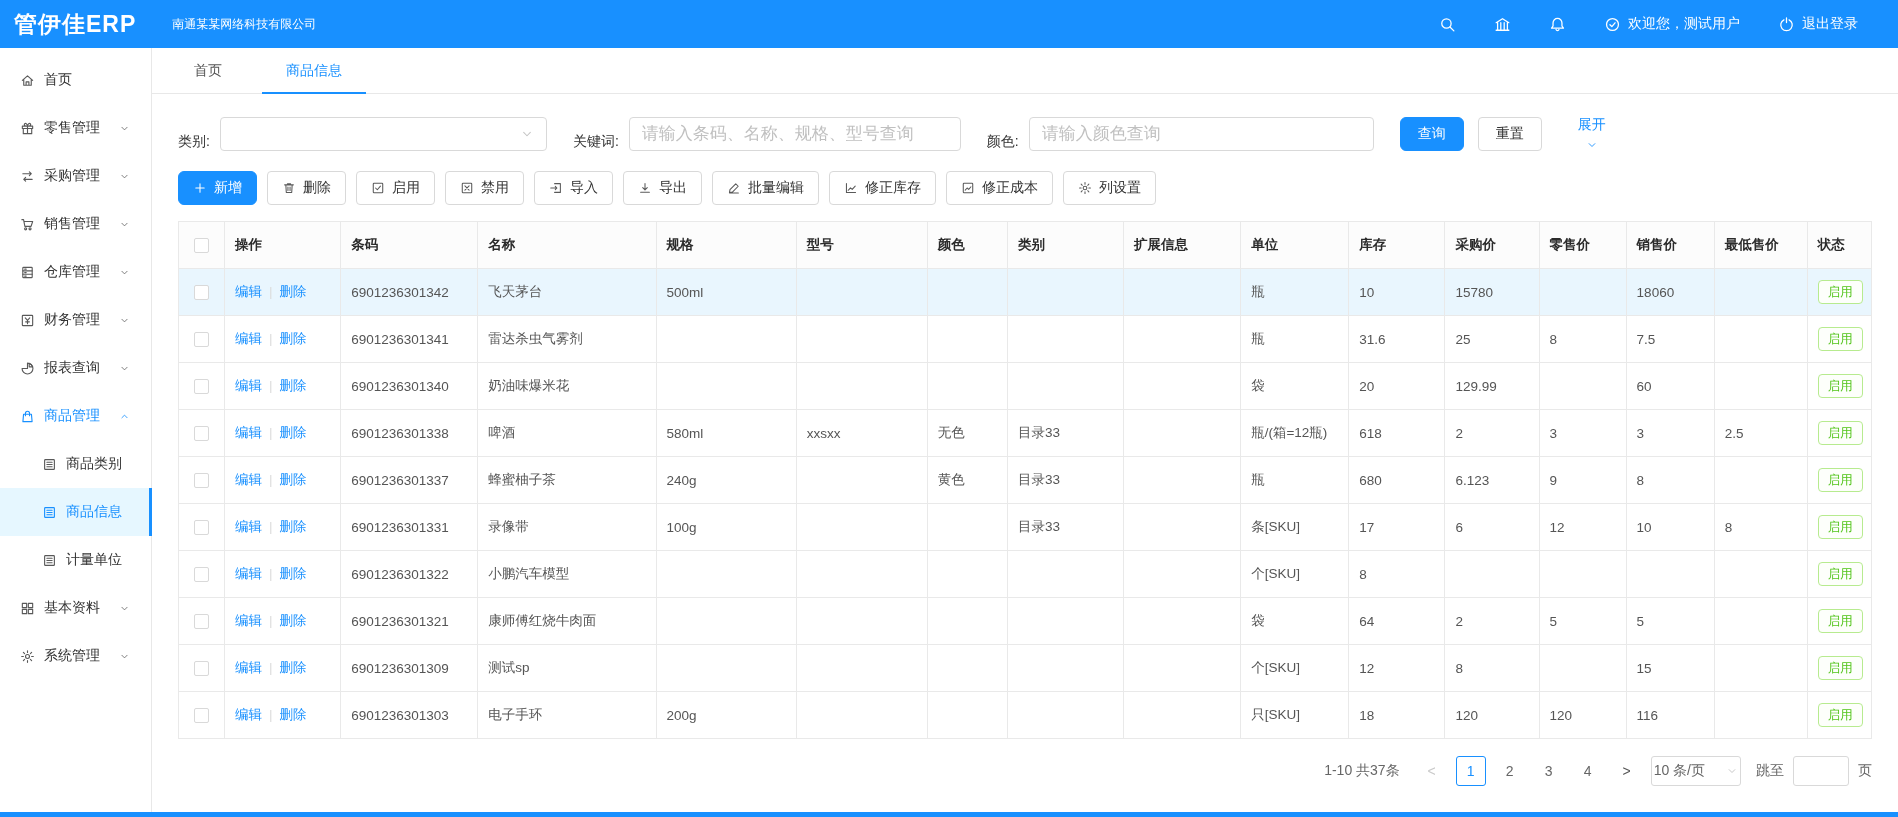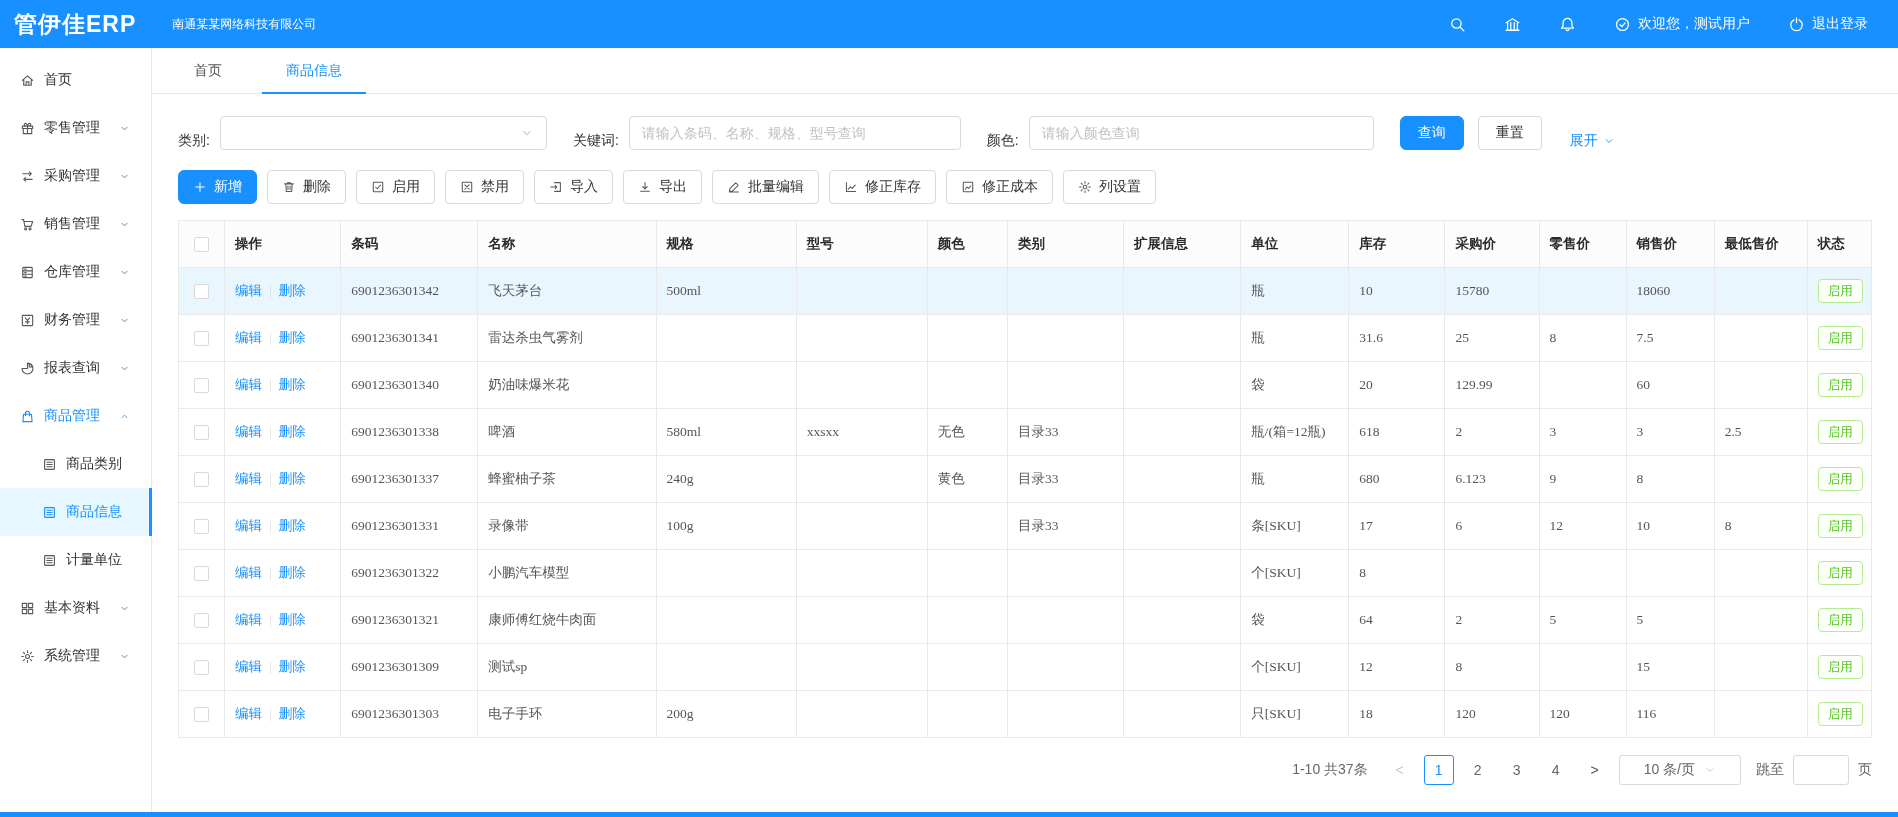--- a/index.html
+++ b/index.html
@@ -13,21 +13,21 @@
     font-family:"Liberation Sans","DejaVu Sans",sans-serif;
     background:#fff;color:#333;font-size:14px;
   }
   .icn{display:inline-flex;line-height:0;}
   .icn svg{display:block;}
 
   
   .app-header{height:48px;background:var(--primary);display:flex;align-items:center;color:#fff;}
   .logo{font-size:23px;font-weight:bold;padding:0 14px;letter-spacing:1px;white-space:nowrap;}
   .company{font-size:12px;margin-left:22px;white-space:nowrap;}
-  .header-right{margin-left:auto;display:flex;align-items:center;gap:38px;padding-right:30px;font-size:14px;}
+  .header-right{margin-left:auto;display:flex;align-items:center;gap:38px;padding-right:40px;font-size:14px;}
   .hbtn{display:flex;align-items:center;gap:7px;color:#fff;cursor:pointer;}
 
   
   .app-body{display:flex;height:764px;}
   .sidebar{width:152px;border-right:1px solid var(--border);padding-top:8px;flex:none;}
   .main{flex:1;min-width:0;display:flex;flex-direction:column;}
 
   
   .menu-item{height:48px;display:flex;align-items:center;padding:0 12px 0 20px;font-size:14px;color:#333;cursor:pointer;position:relative;}
   .menu-item .icn{color:#595959;margin-right:9px;}
@@ -44,53 +44,53 @@
   .tabbar{height:46px;border-bottom:1px solid var(--border);display:flex;align-items:stretch;padding-left:32px;gap:44px;flex:none;}
   .tab{display:flex;align-items:center;padding:0 10px;font-size:14px;color:#555;cursor:pointer;position:relative;}
   .tab.active{color:var(--primary);}
   .tab.active::after{content:'';position:absolute;left:-14px;right:-14px;bottom:-1px;height:2px;background:var(--primary);}
 
   
   .filter-row{display:flex;align-items:flex-end;padding:22px 26px 14px 26px;gap:10px;flex:none;}
   .f-label{white-space:nowrap;}
   .f-gap{margin-left:16px;}
   .select-box{width:327px;height:34px;border:1px solid #d9d9d9;border-radius:4px;background:#fff;display:flex;align-items:center;justify-content:flex-end;padding:0 12px;color:#c5c5c5;cursor:pointer;}
-  .tinput{height:34px;border:1px solid #d9d9d9;border-radius:4px;padding:0 12px;font-size:14px;color:#333;outline:none;font-family:inherit;}
+  .tinput{height:34px;border:1px solid #d9d9d9;border-radius:4px;padding:0 12px;font-size:17px;color:#333;outline:none;font-family:inherit;}
   .tinput::placeholder{color:#c0c0c0;}
   .kw-input{width:332px;} .color-input{width:345px;}
   .btn{height:34px;padding:0 17px;border:1px solid #d9d9d9;border-radius:4px;background:#fff;font-size:14px;color:#333;display:inline-flex;align-items:center;gap:7px;cursor:pointer;font-family:inherit;white-space:nowrap;}
   .btn.primary{background:var(--primary);border-color:var(--primary);color:#fff;border-radius:6px;}
   .search-btn{margin-left:16px;} .reset-btn{margin-left:4px;}
-  .expand-link{color:var(--primary);display:inline-flex;align-items:center;gap:5px;margin-left:18px;cursor:pointer;white-space:nowrap;}
+  .expand-link{color:var(--primary);display:inline-flex;align-items:center;gap:5px;margin-left:26px;cursor:pointer;white-space:nowrap;flex-direction:column;}
 
   
   .toolbar{display:flex;gap:10px;padding:6px 26px 16px 26px;flex:none;}
   .toolbar .btn{padding:0 14px;}
   .toolbar .btn .icn{color:#595959;}
   .toolbar .btn.primary .icn{color:#fff;}
 
   
   .table-wrap{padding:0 26px;flex:none;}
-  table{width:100%;border-collapse:collapse;table-layout:fixed;font-size:13.5px;color:#555;font-family:Liberation Serif, serif;}
+  table{width:100%;border-collapse:collapse;table-layout:fixed;font-size:13.5px;color:#555;}
   th,td{border:1px solid var(--cellborder);height:47px;padding:0 10px;text-align:left;white-space:nowrap;overflow:hidden;}
   th{color:#2b2b2b;font-weight:600;background:#fcfcfc;}
   td.c,th.c{text-align:center;padding:0;}
   tr.hl td{background:var(--hl);}
   .checkbox{width:15px;height:15px;border:1px solid #d9d9d9;border-radius:2px;background:#fff;display:inline-block;vertical-align:middle;cursor:pointer;}
   .link{color:var(--primary);cursor:pointer;}
   .sep{color:#dcdcdc;margin:0 7px;}
   .status-tag{display:inline-block;padding:3px 9px;border:1px solid var(--greenborder);color:var(--green);background:#fdfffb;border-radius:4px;font-size:12.5px;line-height:1.3;}
 
   
   .pagination{display:flex;align-items:center;justify-content:flex-end;gap:9px;padding:17px 26px 0 26px;color:#666;font-size:14px;}
   .pg-total{margin-right:8px;}
   .page-btn{min-width:30px;height:30px;display:inline-flex;align-items:center;justify-content:center;border-radius:3px;cursor:pointer;padding:0 4px;}
   .page-btn.current{border:1px solid var(--primary);color:var(--primary);}
   .pg-prev{color:#c9c9c9;} .pg-next{color:#555;}
-  .size-select{height:30px;border:1px solid #d9d9d9;border-radius:3px;display:inline-flex;align-items:center;gap:9px;padding:0 24px;color:#666;cursor:pointer;}
+  .size-select{height:30px;border:1px solid #d9d9d9;border-radius:3px;display:inline-flex;align-items:center;gap:21px;padding:0 2px;color:#666;cursor:pointer;}
   .size-select .icn{color:#bfbfbf;}
   .jump-label{margin-left:6px;}
   .jump-input{width:56px;height:30px;border:1px solid #d9d9d9;border-radius:3px;outline:none;padding:0 6px;font-family:inherit;}
   .bottom-strip{position:absolute;left:0;right:0;bottom:0;height:5px;background:var(--primary);}
 </style>
 </head>
 <body>
 
 <div class="app-header">
   <div class="logo">管伊佳ERP</div>

